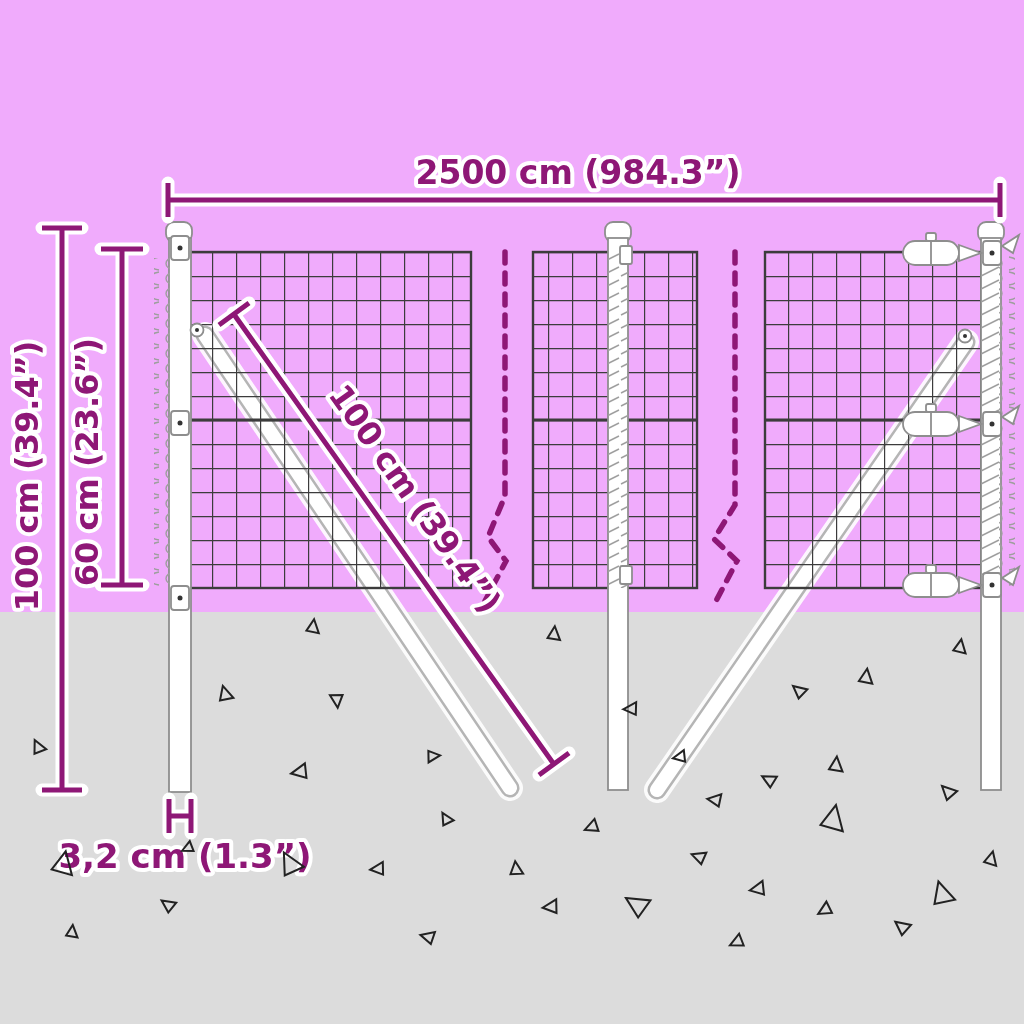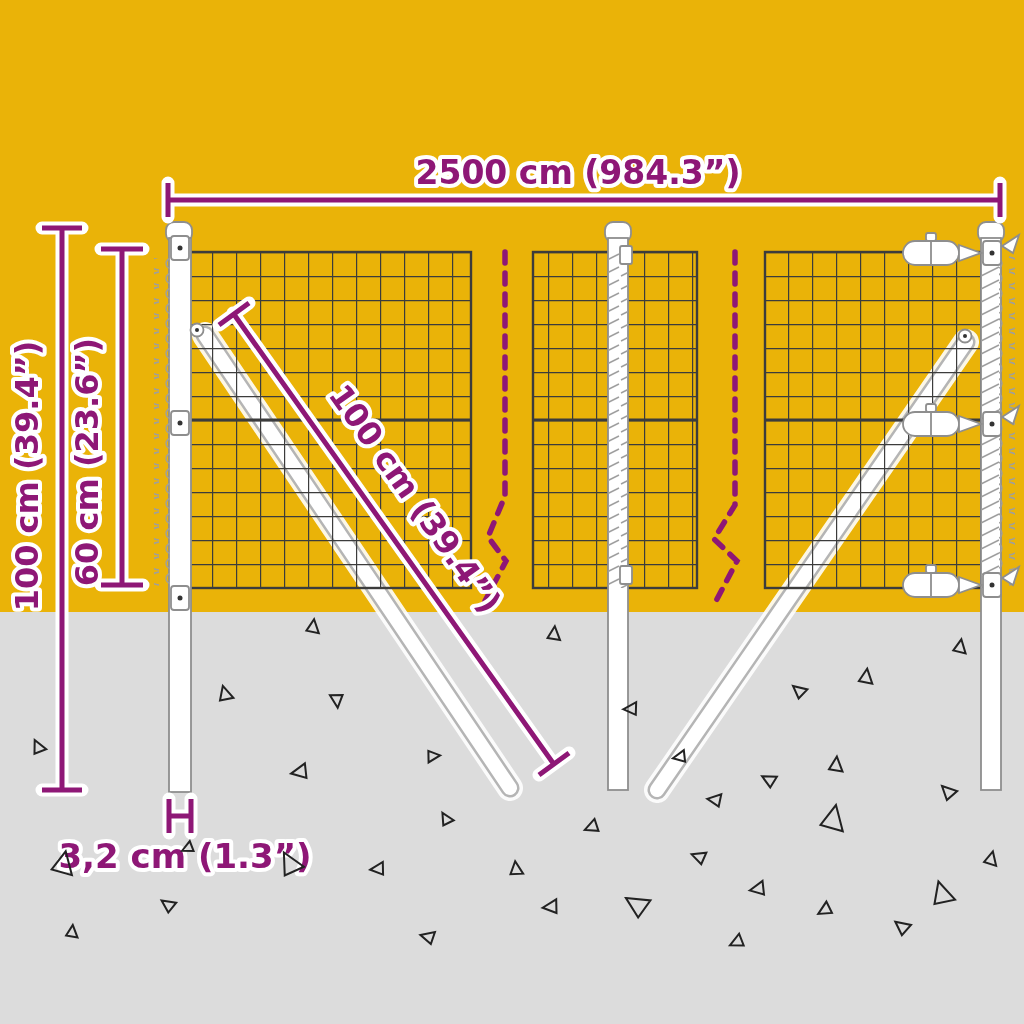--- a/index.html
+++ b/index.html
@@ -1,16 +1,16 @@
 <!DOCTYPE html>
 <html><head>
 <meta charset="utf-8">
 <style>
   html,body{margin:0;padding:0;background:#ffffff;}
-  .stage{width:1024px;height:1024px;position:relative;overflow:hidden;background:#eab308;}
+  .stage{width:1024px;height:1024px;position:relative;overflow:hidden;background:#f0abfc;}
   svg{display:block;}
   .dimtext{
     font-family:"DejaVu Sans","Liberation Sans",sans-serif;
     font-weight:700;
     stroke:#ffffff;
     stroke-width:8px;
     stroke-linejoin:round;
     paint-order:stroke;
   }
 </style>

